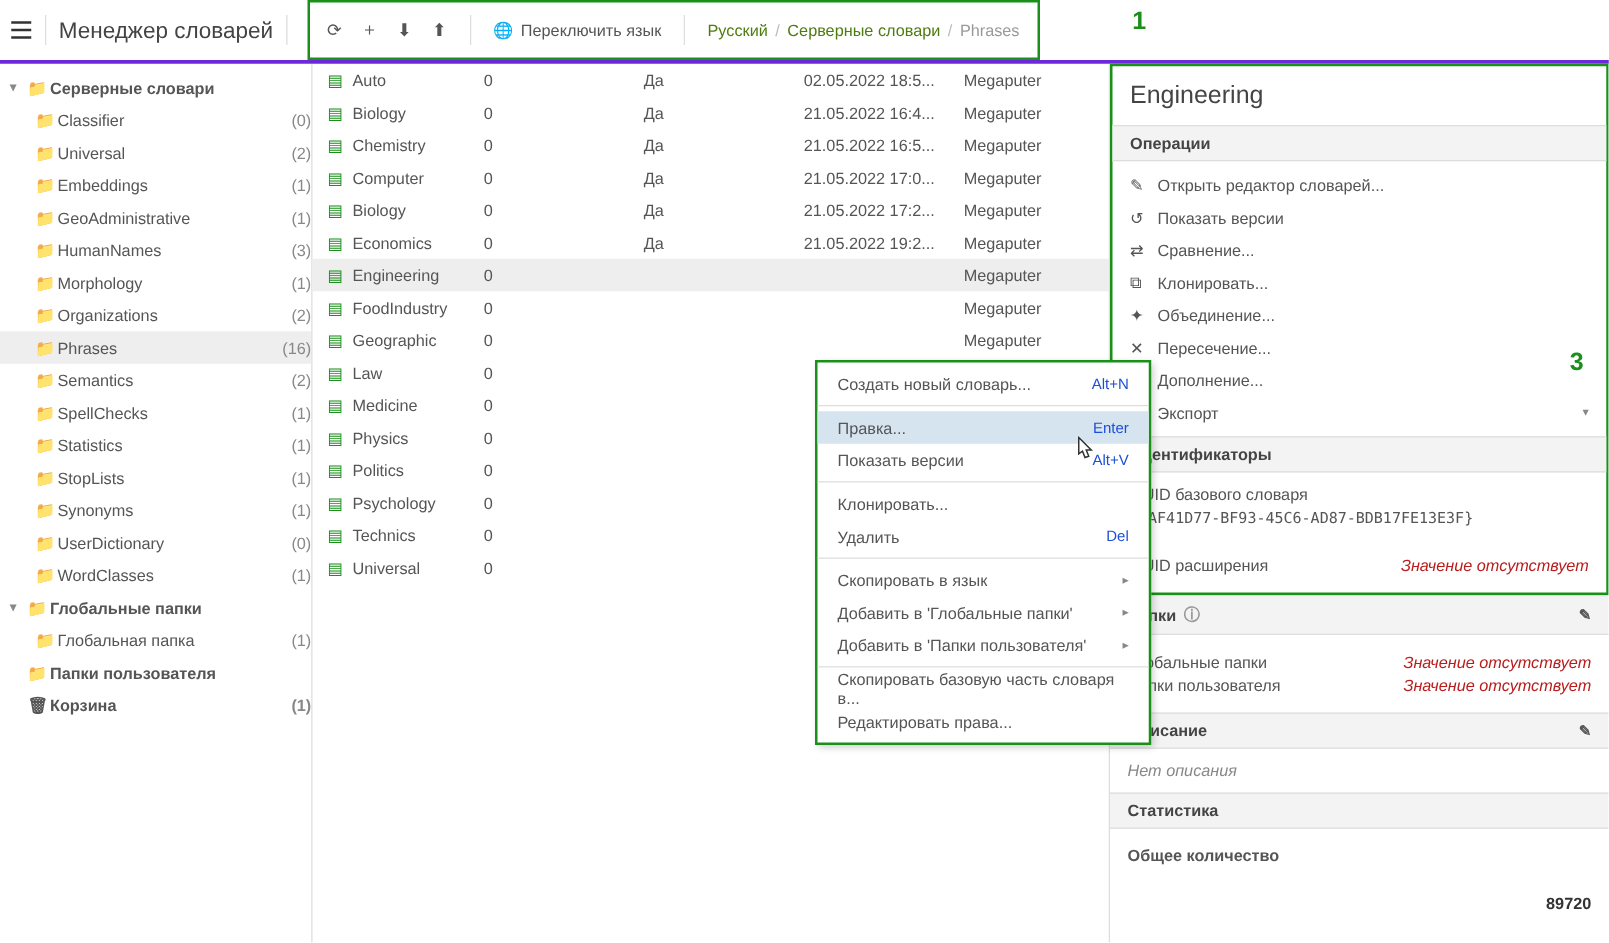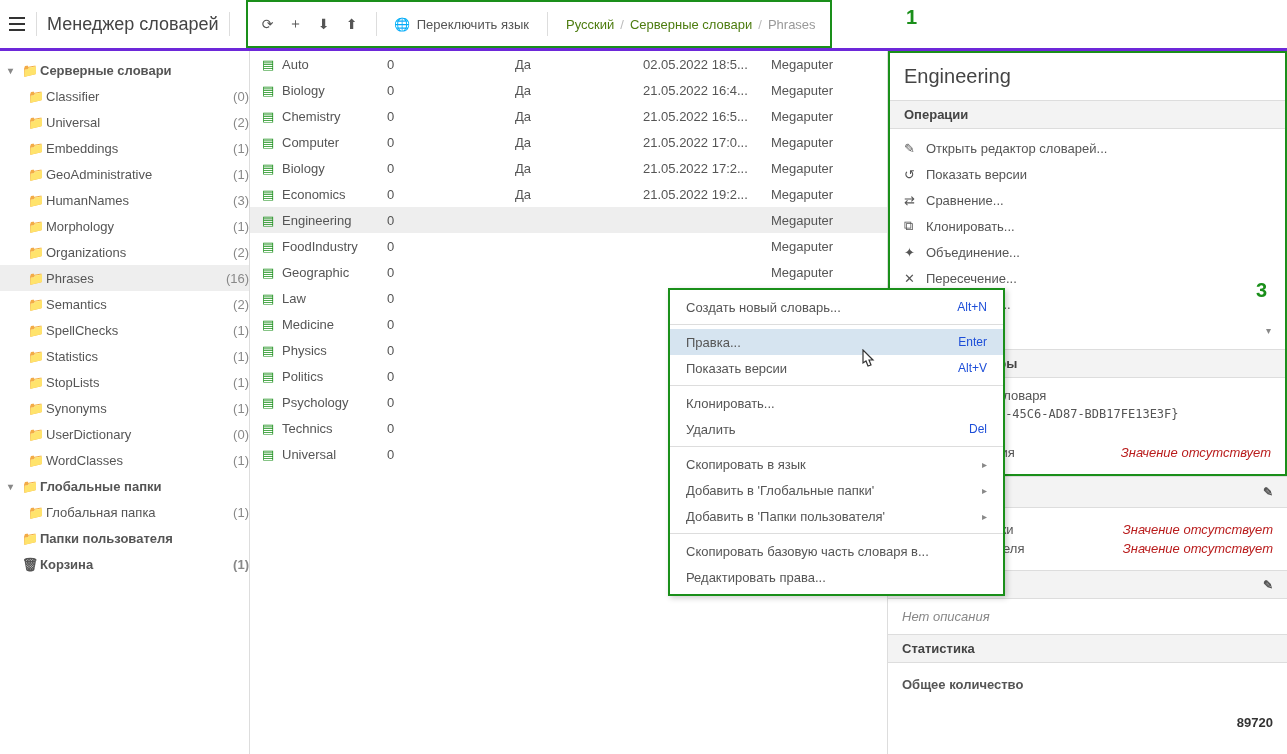--- a/index.html
+++ b/index.html
@@ -39,21 +39,21 @@
 .col-mod { width: 128px; }
 .col-auth { flex: 1; }
 .grid-row { display: flex; height: 26px; align-items: center; padding-left: 12px; color: #555; }
 .grid-row.selected { background: #eee; }
 .grid-row .ricon { width: 20px; color: #1a8f1a; font-size: 13px; }
 .grid-row .rname { width: 105px; }
 .grid-row .rver { width: 128px; }
 .grid-row .rstd { width: 128px; }
 .grid-row .rmod { width: 128px; overflow: hidden; text-overflow: ellipsis; white-space: nowrap; }
 .grid-row .rauth { flex: 1; }
-.ctx-menu { position: absolute; left: 418px; top: 237px; width: 337px; background: #fff; border: 2px solid #1a8f1a; box-shadow: 2px 2px 6px rgba(0,0,0,0.2); z-index: 100; padding: 4px 0; }
+.ctx-menu { position: absolute; left: 402px; top: 237px; width: 269px; background: #fff; border: 2px solid #1a8f1a; box-shadow: 2px 2px 6px rgba(0,0,0,0.2); z-index: 100; padding: 4px 0; }
 .ctx-item { display: flex; align-items: center; height: 26px; padding: 0 16px; cursor: pointer; color: #555; }
 .ctx-item:hover, .ctx-item.hover { background: #d6e4f0; }
 .ctx-item .ci-lbl { flex: 1; }
 .ctx-item .ci-short { color: #1d4ed8; font-size: 12px; }
 .ctx-item .ci-arrow { color: #888; font-size: 10px; }
 .ctx-sep { height: 1px; background: #ddd; margin: 4px 0; }
 .cursor { position: absolute; left: 608px; top: 298px; width: 18px; height: 18px; z-index: 200; }
 .details { width: 400px; border-left: 1px solid #ddd; overflow-y: auto; position: relative; }
 .details-box { border: 2px solid #1a8f1a; }
 .det-title { font-size: 20px; color: #444; padding: 12px 14px; }

